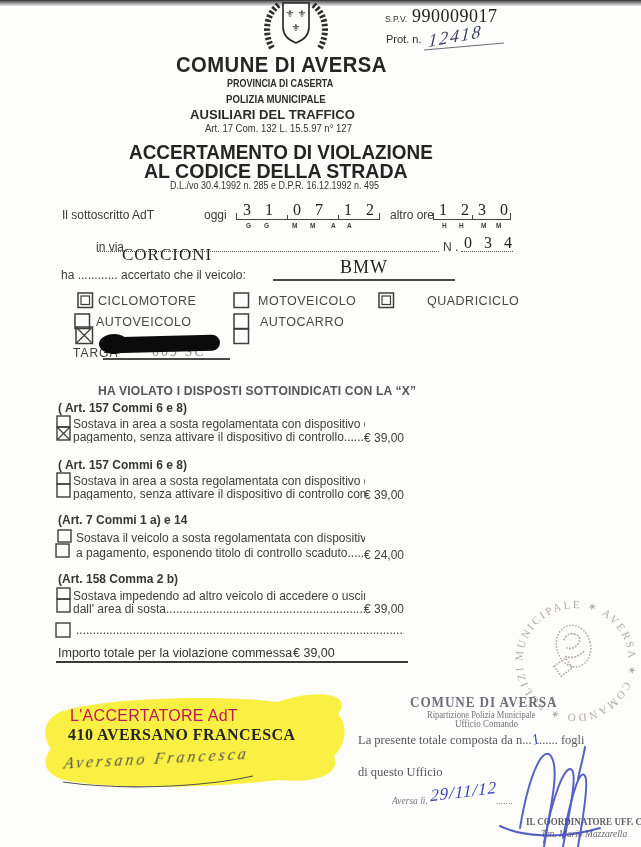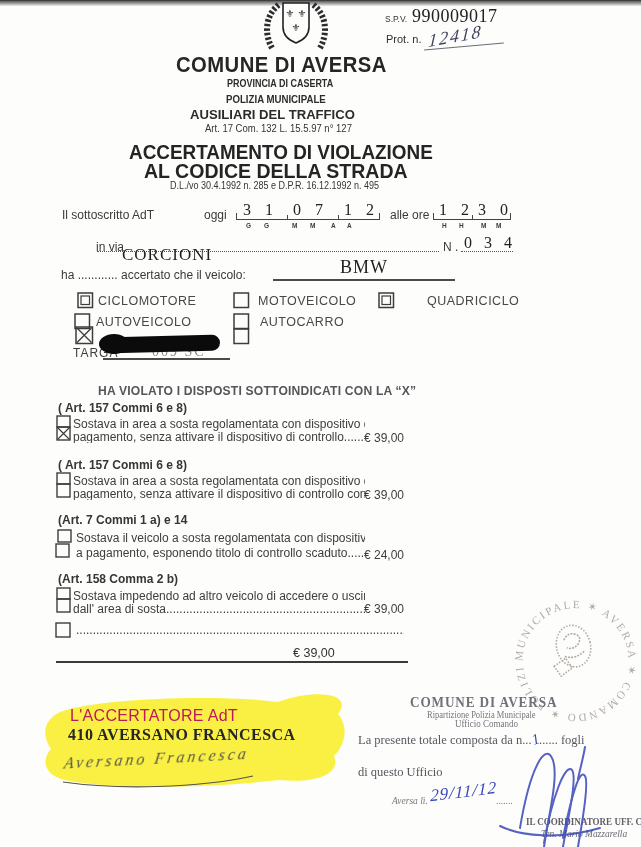--- a/index.html
+++ b/index.html
@@ -65,21 +65,21 @@
   <div class="abs" style="left:236px;top:213px;width:142px;height:6px;border-left:1px solid #444;border-right:1px solid #444;border-bottom:1.4px solid #444;"></div>
   <div class="abs" style="left:287px;top:215px;width:1px;height:4px;background:#444;"></div>
   <div class="abs" style="left:338px;top:215px;width:1px;height:4px;background:#444;"></div>
   <span class="abs sans b" style="left:246px;top:222px;font-size:6.5px;">G</span>
   <span class="abs sans b" style="left:264px;top:222px;font-size:6.5px;">G</span>
   <span class="abs sans b" style="left:292px;top:222px;font-size:6.5px;">M</span>
   <span class="abs sans b" style="left:310px;top:222px;font-size:6.5px;">M</span>
   <span class="abs sans b" style="left:331px;top:222px;font-size:6.5px;">A</span>
   <span class="abs sans b" style="left:347px;top:222px;font-size:6.5px;">A</span>
 
-  <span class="abs sans nw" style="left:390px;top:208px;font-size:12px;">alle ore</span>
+  <span class="abs sans nw" style="left:390px;top:208px;font-size:12px;">altro ore</span>
   <span class="abs serif nw" style="left:439px;top:201px;font-size:16px;color:#222;letter-spacing:5px;">1 2</span>
   <span class="abs serif nw" style="left:478px;top:201px;font-size:16px;color:#222;letter-spacing:5px;">3 0</span>
   <div class="abs" style="left:433px;top:213px;width:76px;height:6px;border-left:1px solid #444;border-right:1px solid #444;border-bottom:1.4px solid #444;"></div>
   <div class="abs" style="left:472px;top:215px;width:1px;height:4px;background:#444;"></div>
   <span class="abs sans b" style="left:442px;top:222px;font-size:6.5px;">H</span>
   <span class="abs sans b" style="left:459px;top:222px;font-size:6.5px;">H</span>
   <span class="abs sans b" style="left:481px;top:222px;font-size:6.5px;">M</span>
   <span class="abs sans b" style="left:496px;top:222px;font-size:6.5px;">M</span>
 
   <span class="abs sans nw" style="left:61px;top:240px;font-size:12px;margin-left:35px;">in via</span>
@@ -176,20 +176,21 @@
     <div class="violine">Sostava impedendo ad altro veicolo di accedere o uscire</div>
     <div class="violine">dall' area di sosta......................................................................................................................</div>
   </div>
   <span class="abs amount nw" style="left:364px;top:602px;">€  39,00</span>
 
   <svg class="abs" style="left:55px;top:622px;" width="17" height="17" viewBox="0 0 17 17">
     <rect x="1" y="1" width="14" height="14" fill="none" stroke="#3d3d3d" stroke-width="1.4"></rect>
   </svg>
   <div class="abs clip violine" style="left:76px;top:624px;width:328px;">......................................................................................................................................................</div>
 
+  <span class="abs sans nw" style="left:58px;top:646px;font-size:12.5px;color:#333;">Importo totale per la violazione commessa</span>
   <span class="abs sans nw" style="left:293px;top:646px;font-size:12.5px;color:#333;">€  39,00</span>
   <div class="abs" style="left:56px;top:661px;width:352px;height:2px;background:#3a3a3a;"></div>
 
   <svg class="abs" style="left:500px;top:574px;opacity:.85;transform:rotate(-14deg);" width="148" height="148" viewBox="0 0 148 148">
     <defs>
       <path id="ringpath" d="M 21,74 A 53,53 0 1 1 20.9,74.4" fill="none"></path>
     </defs>
     <text font-family="Liberation Serif" font-size="11" letter-spacing="2.2" fill="#a69d96">
       <textPath href="#ringpath">MUNICIPALE ✶ AVERSA ✶ COMANDO ✶ POLIZIA</textPath>
     </text>

